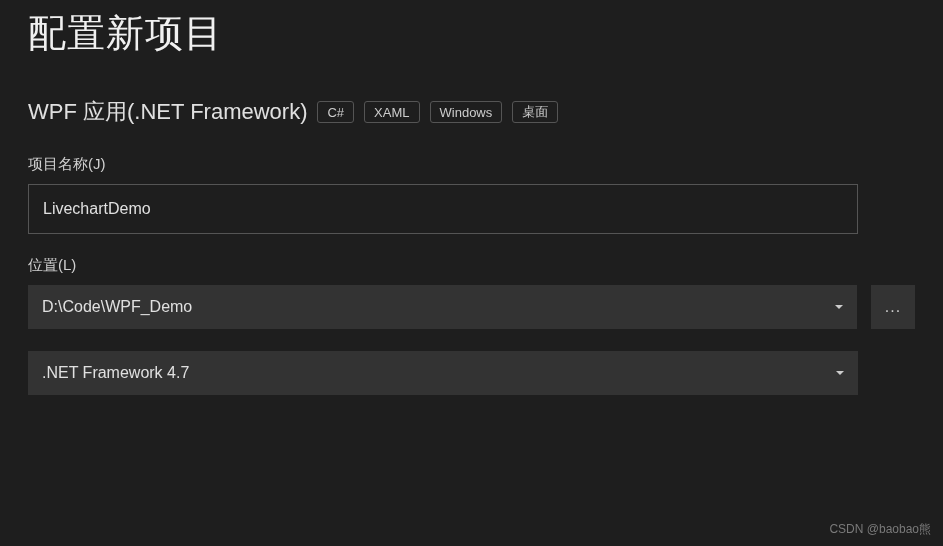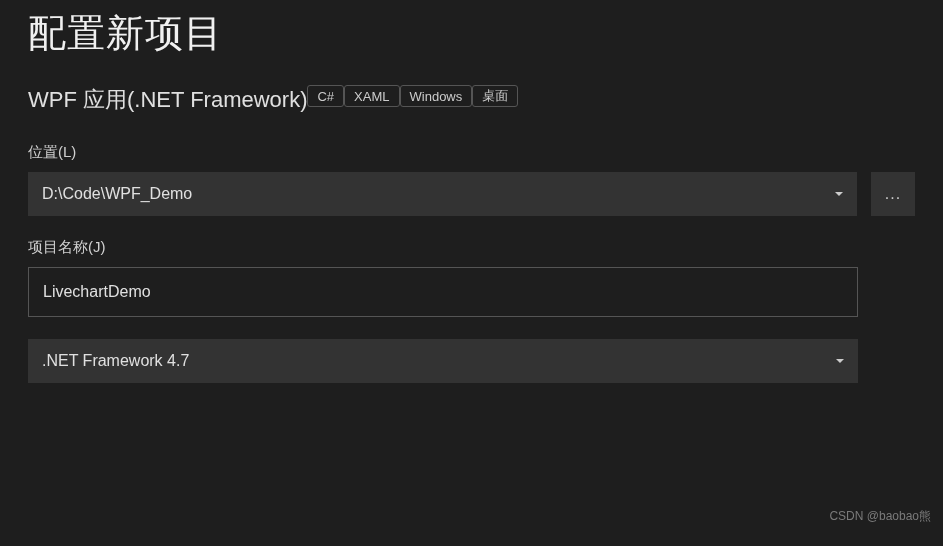--- a/index.html
+++ b/index.html
@@ -21,23 +21,24 @@
     }
     .page-title {
       font-size: 38px;
       font-weight: 400;
       color: #f0f0f0;
       padding: 8px 0 26px 0;
       letter-spacing: 1px;
     }
     .subtitle-row {
       display: flex;
-      align-items: flex-start;
-      gap: 0;
+      align-items: center;
+      gap: 10px;
       margin-bottom: 28px;
+      margin-top: 12px;
     }
     .subtitle {
       font-size: 22px;
       font-weight: 400;
       color: #e0e0e0;
     }
     .tag {
       display: inline-flex;
       align-items: center;
       border: 1px solid #555;
@@ -104,21 +105,21 @@
       color: #cccccc;
       font-size: 16px;
       display: flex;
       align-items: center;
       justify-content: center;
       cursor: pointer;
       letter-spacing: 1px;
     }
     .watermark {
       position: absolute;
-      bottom: 21px;
+      bottom: 8px;
       right: 12px;
       font-size: 12px;
       color: #7a7a7a;
       font-family: Arial, sans-serif;
     }
   </style>
 </head>
 <body>
 
 <div class="container">
@@ -126,33 +127,33 @@
 
   <div class="subtitle-row">
     <span class="subtitle">WPF 应用(.NET Framework)</span>
     <span class="tag">C#</span>
     <span class="tag">XAML</span>
     <span class="tag">Windows</span>
     <span class="tag">桌面</span>
   </div>
 
   <div class="field-group">
+    <label class="field-label">项目名称(J)</label>
+    <input type="text" class="text-input" value="LivechartDemo" style="">
+  </div>
+
+  <div class="field-group">
     <label class="field-label">位置(L)</label>
     <div class="combo-row">
       <div class="combo">
         <span>D:\Code\WPF_Demo</span>
         <span class="caret"></span>
       </div>
       <button class="browse-btn">...</button>
     </div>
-  </div>
-
-  <div class="field-group">
-    <label class="field-label">项目名称(J)</label>
-    <input type="text" class="text-input" value="LivechartDemo" style="">
   </div>
 
   <div class="field-group">
     <div class="combo full">
       <span>.NET Framework 4.7</span>
       <span class="caret"></span>
     </div>
   </div>
 </div>
 

